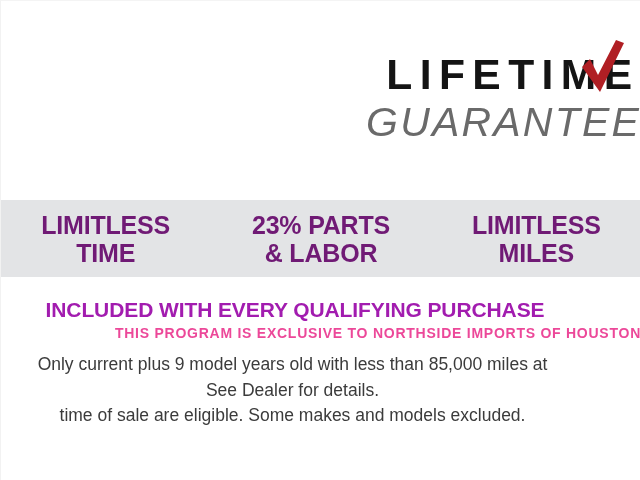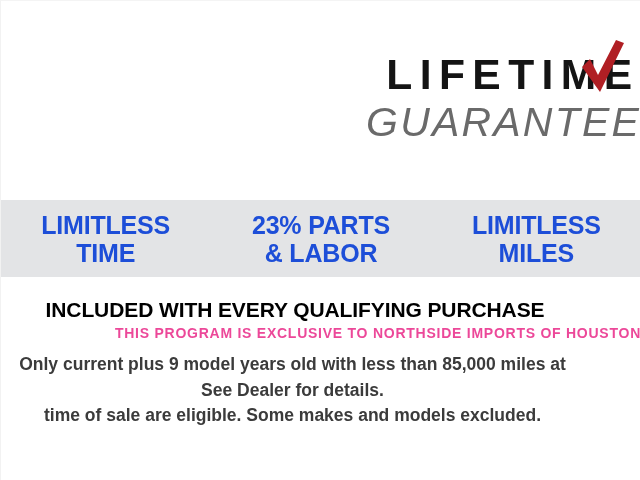--- a/index.html
+++ b/index.html
@@ -79,21 +79,21 @@
     width: 640px;
     height: 77px;
     background: #e3e4e6;
     display: flex;
     align-items: center;
   }
 
   .benefit-col {
     flex: 1 1 0;
     text-align: center;
-    color: #1d4ed8;
+    color: #701a75;
     font-family: "Liberation Sans", sans-serif;
     font-weight: bold;
     font-size: 25px;
     line-height: 1.12;
     letter-spacing: -0.2px;
     padding: 0 20px;
     box-sizing: border-box;
   }
 
   .benefit-col .ln {
@@ -109,21 +109,21 @@
   .included-line {
     position: absolute;
     left: 0;
     top: 297px;
     width: 588px;
     text-align: center;
     font-family: "Liberation Sans", sans-serif;
     font-weight: bold;
     font-size: 21px;
     letter-spacing: -0.1px;
-    color: #000000;
+    color: #a21caf;
     white-space: nowrap;
   }
 
   .exclusive-line {
     position: absolute;
     left: 0;
     top: 324px;
     width: 640px;
     text-align: right;
     font-family: "Liberation Sans", sans-serif;
@@ -135,21 +135,21 @@
   }
 
   
   .fineprint {
     position: absolute;
     left: 0;
     top: 351px;
     width: 583px;
     text-align: center;
     font-family: "Liberation Sans", sans-serif;
-    font-weight: bold;
+    font-weight: normal;
     font-size: 17.5px;
     line-height: 1.47;
     color: #3b3b3b;
   }
 
   .fineprint .ln {
     display: block;
     white-space: nowrap;
   }
 </style>

